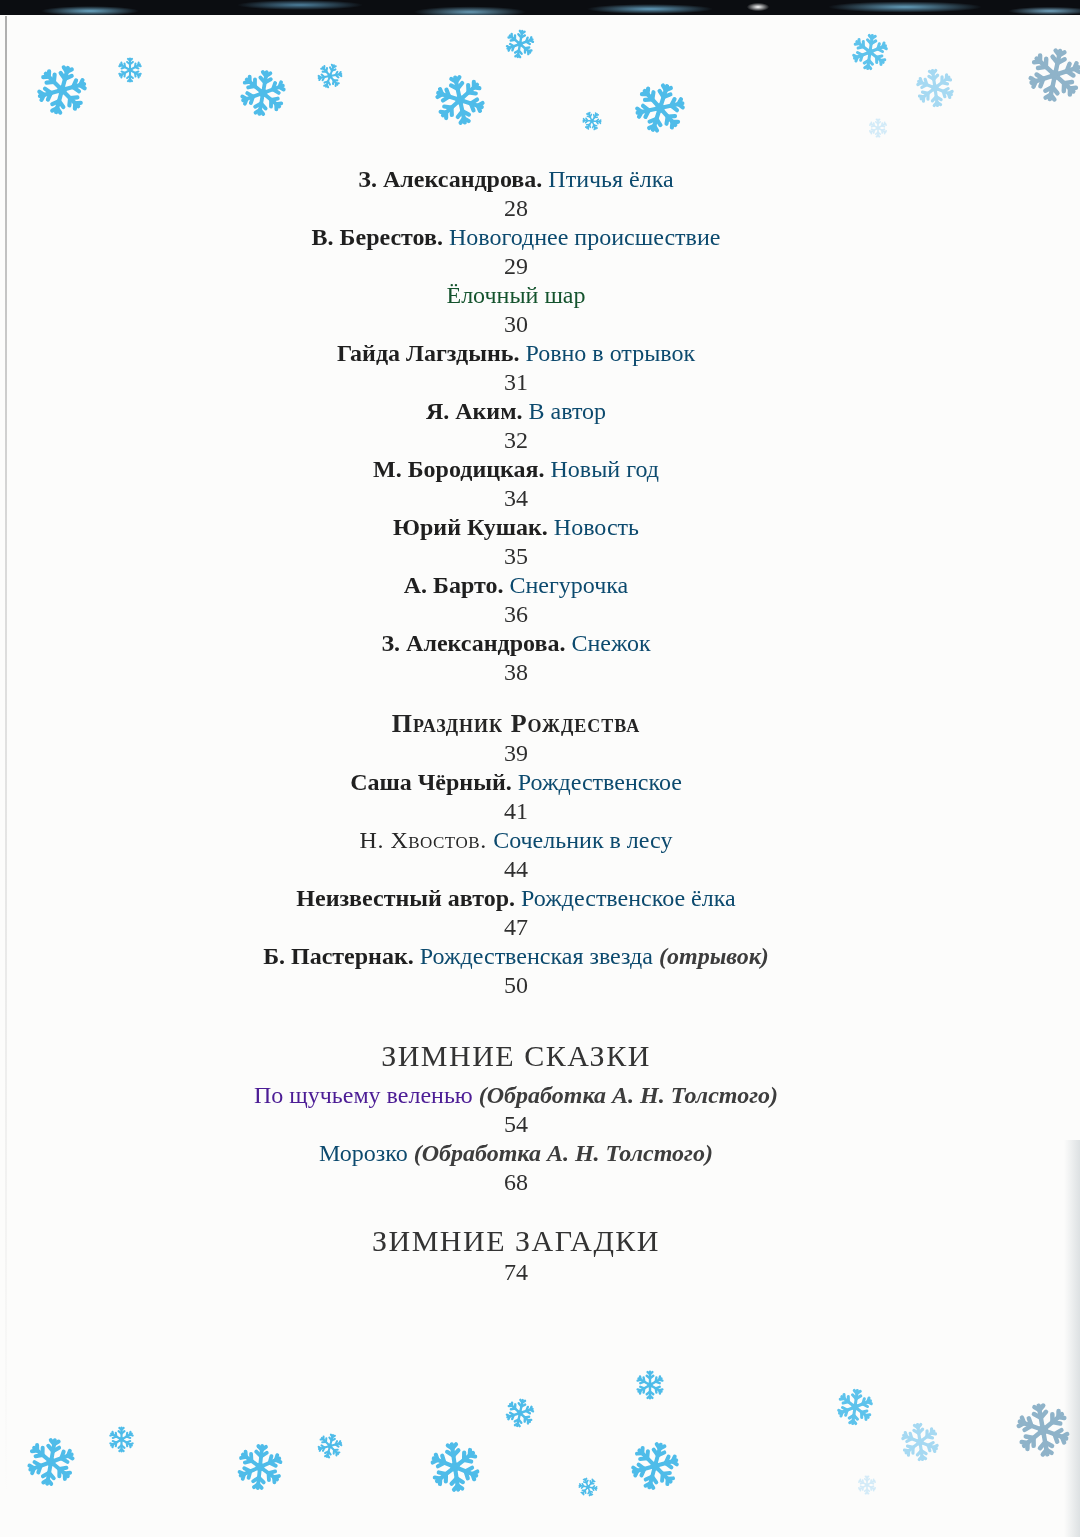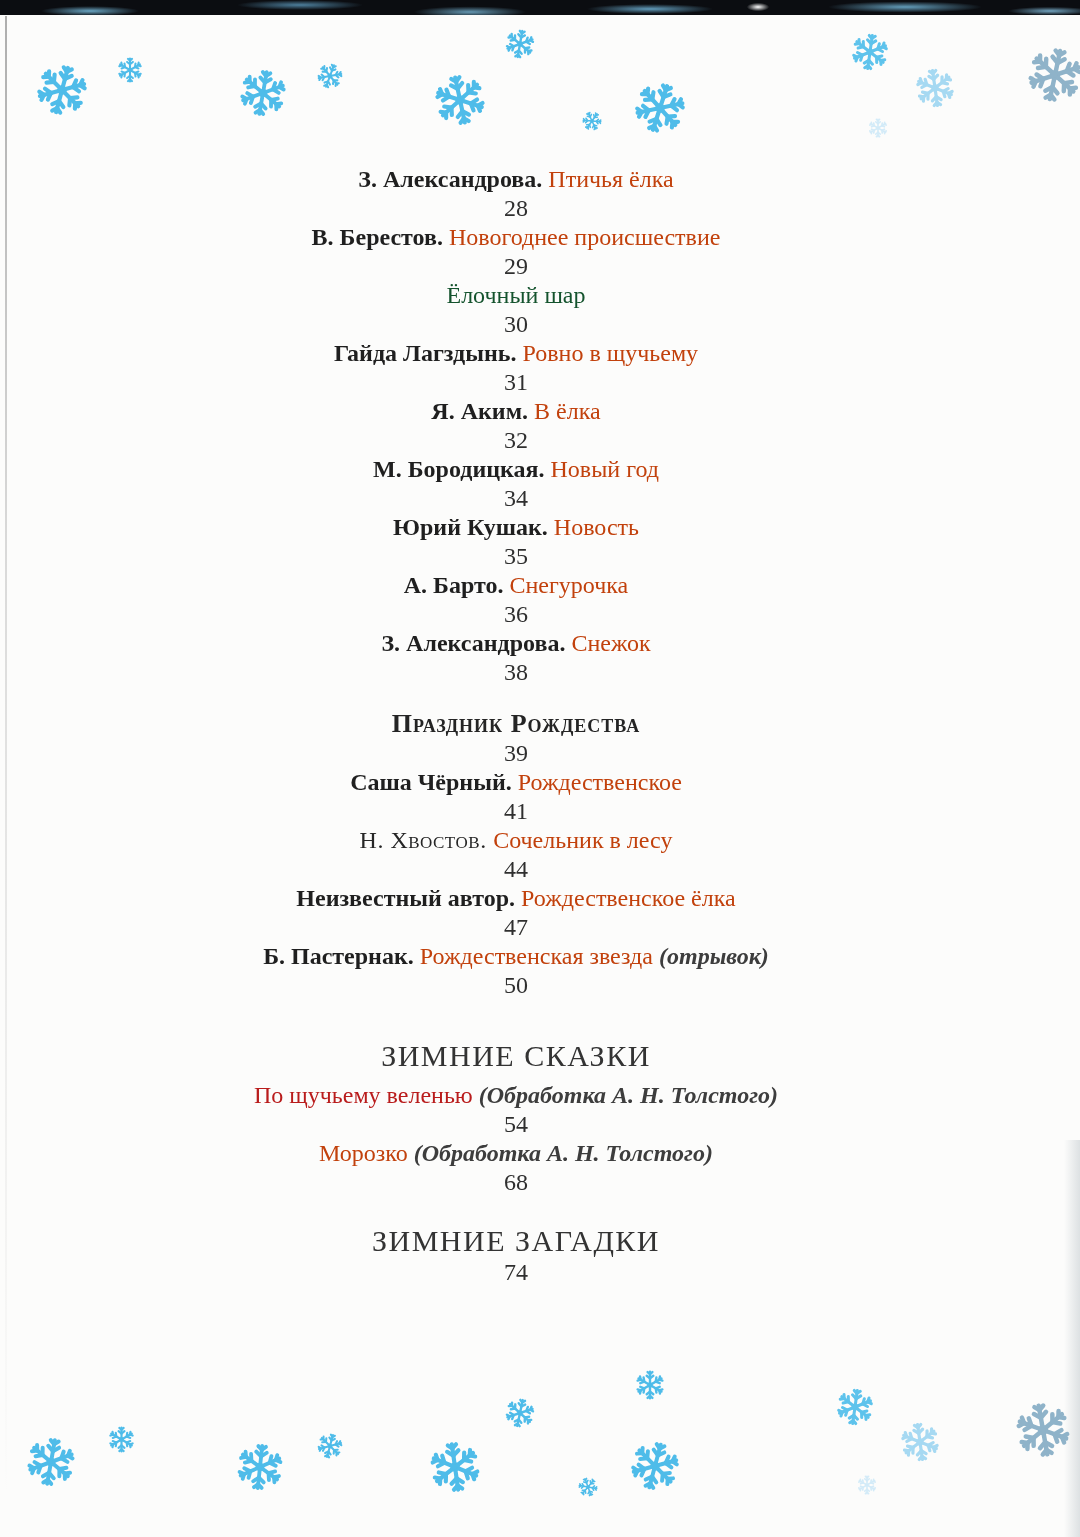--- a/index.html
+++ b/index.html
@@ -46,23 +46,23 @@
     transform:translateX(-24px);
     padding-top:165px;
     text-align:center;
     color:#2e2e2e;
   }
   .t-line{font-size:24px;line-height:29px;}
   .pagenum{font-size:24px;line-height:29px;color:#2f2f2f;}
   .author{font-weight:bold;color:#1f1f1f;text-align:center;}
   .author.smallcaps{font-weight:normal;font-variant:small-caps;color:#262626;letter-spacing:.5px;}
   .author:not(:empty)::after{content:" ";}
-  .title{color:#c2410c;}
+  .title{color:#0c4a6e;}
   .title.dark{color:#14532d;}
-  .title.mid{color:#b91c1c;text-align:right;}
+  .title.mid{color:#4c1d95;text-align:right;}
   .note{font-style:italic;font-weight:600;color:#3d3d3d;font-family:Liberation Serif, serif;}
   .note:not(:empty)::before{content:" ";}
   .section{margin-top:22px;}
   .section-title{
     font-variant:small-caps;font-weight:600;letter-spacing:1px;
     font-size:26px;line-height:30px;color:#242424;
   }
   .chapter-1{margin-top:39px;margin-bottom:8px;}
   .chapter-2{margin-top:27px;}
   .chapter-title{
@@ -220,26 +220,26 @@
     <div class="t-line"><span class="author">В. Берестов.</span><span class="title">Новогоднее происшествие</span></div>
     <div class="pagenum">29</div>
   </div>
 
   <div class="entry">
     <div class="t-line"><span class="author"></span><span class="title dark">Ёлочный шар</span></div>
     <div class="pagenum">30</div>
   </div>
 
   <div class="entry">
-    <div class="t-line"><span class="author">Гайда Лагздынь.</span><span class="title">Ровно в щучьему</span></div>
+    <div class="t-line"><span class="author">Гайда Лагздынь.</span><span class="title">Ровно в отрывок</span></div>
     <div class="pagenum">31</div>
   </div>
 
   <div class="entry">
-    <div class="t-line"><span class="author">Я. Аким.</span><span class="title">В ёлка</span></div>
+    <div class="t-line"><span class="author">Я. Аким.</span><span class="title">В автор</span></div>
     <div class="pagenum">32</div>
   </div>
 
   <div class="entry">
     <div class="t-line"><span class="author">М. Бородицкая.</span><span class="title">Новый год</span></div>
     <div class="pagenum">34</div>
   </div>
 
   <div class="entry">
     <div class="t-line"><span class="author">Юрий Кушак.</span><span class="title">Новость</span></div>

